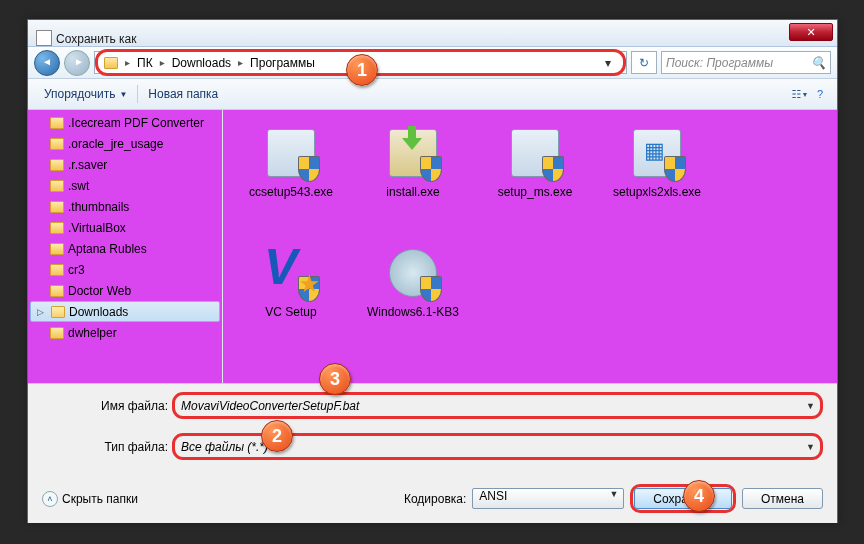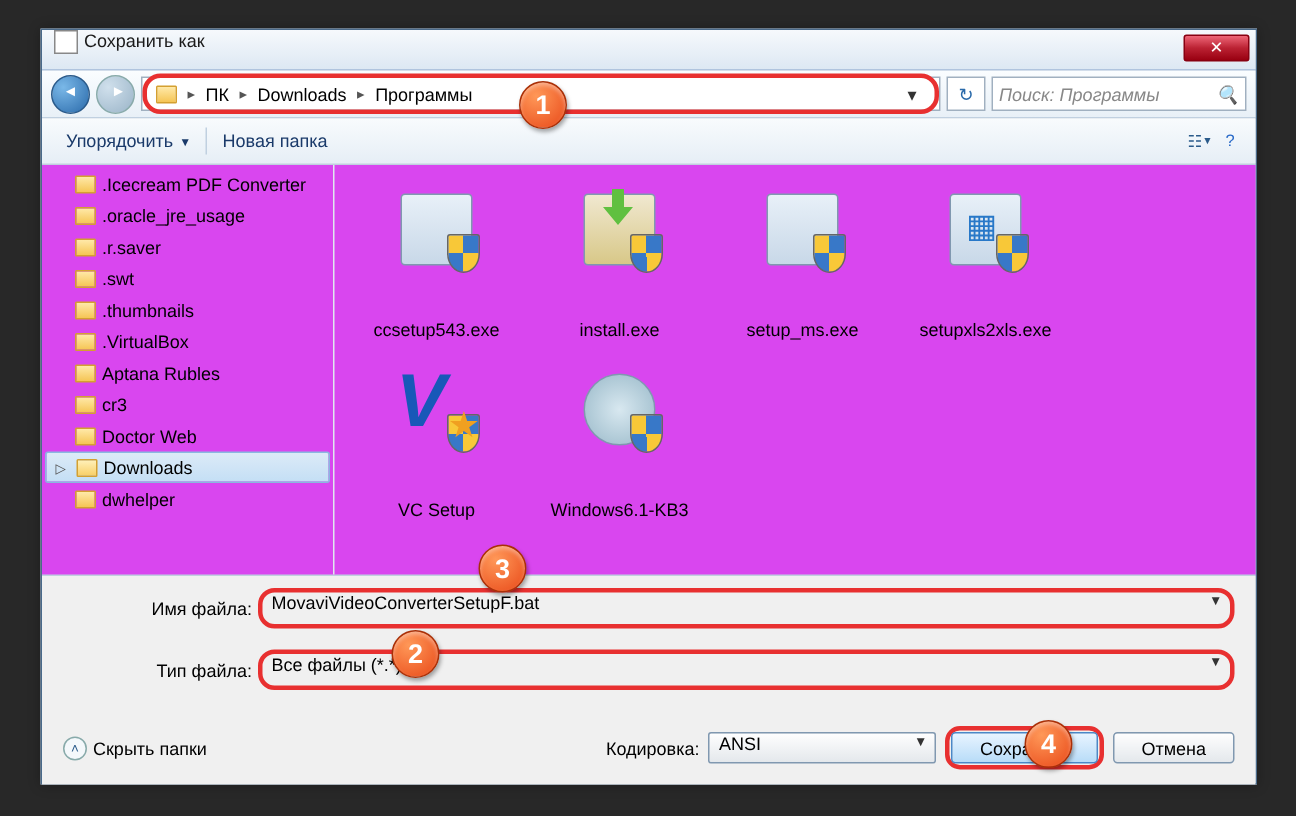--- a/index.html
+++ b/index.html
@@ -1,20 +1,20 @@
 <!DOCTYPE html>
 <html><head>
 <meta charset="utf-8">
 <style>
 * { box-sizing: border-box; margin: 0; padding: 0; font-family: 'Segoe UI', Tahoma, sans-serif; }
 body { background: #282828; width: 864px; height: 544px; position: relative; overflow: hidden; }
 
 .window { position: absolute; left: 27px; top: 19px; width: 811px; height: 504px; background: #f0f0f0; border: 1px solid #4a6a8a; box-shadow: 0 0 8px rgba(0,0,0,0.3); }
 
-.titlebar { height: 27px; background: linear-gradient(to bottom, #f6f9fc, #dde8f3); border-bottom: 1px solid #b0c4de; display: flex; align-items: flex-start; padding: 0 4px; position: relative; }
+.titlebar { height: 27px; background: linear-gradient(to bottom, #f6f9fc, #dde8f3); border-bottom: 1px solid #b0c4de; display: flex; align-items: flex-end; padding: 0 4px; position: relative; }
 .titlebar-icon { width: 16px; height: 16px; margin: 0 4px; background: #fff; border: 1px solid #888; }
 .titlebar-text { font-size: 12px; color: #1a1a1a; }
 .close-btn { position: absolute; right: 4px; top: 3px; width: 44px; height: 18px; background: linear-gradient(to bottom, #e67, #b23, #901); border-radius: 2px; color: #fff; font-size: 11px; text-align: center; line-height: 16px; border: 1px solid #801; cursor: pointer; }
 
 .navbar { height: 32px; background: linear-gradient(to bottom, #fafdff, #e8f0f7); border-bottom: 1px solid #c0d0e0; display: flex; align-items: center; padding: 3px 6px; gap: 4px; }
 .nav-back, .nav-fwd { width: 26px; height: 26px; border-radius: 50%; background: radial-gradient(circle at 30% 30%, #7ab8e8, #2a6aaa); border: 1px solid #2a5a8a; position: relative; }
 .nav-fwd { background: radial-gradient(circle at 30% 30%, #d0e0ec, #9ab4c8); border-color: #8aa; }
 .nav-back::after { content: '◄'; color: #fff; font-size: 10px; position: absolute; left: 7px; top: 5px; }
 .nav-fwd::after { content: '►'; color: #fff; font-size: 10px; position: absolute; left: 9px; top: 5px; }
 
@@ -39,40 +39,40 @@
 .body { display: flex; height: 274px; background: #d946ef; border-bottom: 1px solid #c0d0e0; }
 
 .tree { width: 195px; border-right: 1px solid #e0e8ef; overflow: hidden; font-size: 12px; padding-top: 2px; }
 .tree-item { display: flex; align-items: center; height: 21px; padding-left: 22px; gap: 4px; }
 .tree-item.selected { background: linear-gradient(to bottom, #dceaf7, #c4dff5); border: 1px solid #8ab8e0; border-radius: 2px; margin: 0 2px; padding-left: 20px; }
 .folder-icn { width: 14px; height: 12px; background: linear-gradient(to bottom, #ffe9a8, #f5c555); border-radius: 1px; border: 1px solid #d4a030; }
 .tree-item.selected .folder-icn { background: linear-gradient(to bottom, #fff0b8, #f8d068); }
 .tree-toggle { width: 10px; font-size: 9px; color: #555; margin-left: -14px; }
 
 .files { flex: 1; padding: 8px; display: flex; flex-wrap: wrap; align-content: flex-start; gap: 6px 2px; overflow: hidden; }
-.file-item { width: 120px; height: 114px; display: flex; flex-direction: column; align-items: center; justify-content: flex-start; padding-top: 6px; font-size: 12px; text-align: center; gap: 28px; }
+.file-item { width: 120px; height: 114px; display: flex; flex-direction: column; align-items: center; justify-content: flex-start; padding-top: 6px; font-size: 12px; text-align: center; }
 .file-icon { width: 58px; height: 58px; margin-bottom: 4px; position: relative; }
 .exe-base { width: 48px; height: 48px; position: absolute; left: 5px; top: 5px; background: linear-gradient(to bottom, #e8f0f8, #c8d8e8); border: 1px solid #8098b0; border-radius: 3px; }
 .shield { position: absolute; width: 22px; height: 26px; right: 0; bottom: 0; background: conic-gradient(#3878c8 0 25%, #f8c838 25% 50%, #3878c8 50% 75%, #f8c838 75%); border-radius: 2px 2px 50% 50%; border: 1px solid #666; }
 .file-label { line-height: 1.15; max-width: 110px; word-wrap: break-word; }
 
 .file-icon.install .exe-base { background: linear-gradient(to bottom, #f0e8d0, #d8c888); }
 .file-icon.install::after { content: ''; position: absolute; left: 18px; top: 2px; width: 20px; height: 24px; background: #60c040; clip-path: polygon(30% 0, 70% 0, 70% 50%, 100% 50%, 50% 100%, 0 50%, 30% 50%); }
 .file-icon.movavi .exe-base { background: linear-gradient(135deg, #ff8838 0 50%, #2858a8 50%); }
 .file-icon.movavi::before { content: '♪'; position: absolute; right: 8px; top: 8px; color: #f8d838; font-size: 22px; }
 .file-icon.vc .exe-base { background: transparent; border: none; }
 .file-icon.vc::before { content: 'V'; font-size: 50px; font-weight: 900; color: #1858b8; position: absolute; left: 2px; top: -6px; font-style: italic; }
 .file-icon.vc::after { content: '★'; position: absolute; right: 0; bottom: 4px; font-size: 24px; color: #f0a020; }
 .file-icon.kb .exe-base { background: radial-gradient(circle, #d8e8f0, #98b8c8); border-radius: 50%; }
 .file-icon.xls::after { content: '▦'; position: absolute; left: 16px; top: 14px; font-size: 22px; color: #2878c8; }
 
 .bottom { padding: 8px 14px 10px 14px; background: #f0f0f0; }
 .field-row { display: flex; align-items: center; margin-bottom: 14px; }
 .field-label { width: 130px; text-align: right; font-size: 12px; padding-right: 4px; }
-.field-input { flex: 1; height: 21px; background: #fff; border: 1px solid #a0b0c0; font-size: 12px; padding: 0 6px; display: flex; position: relative; }
+.field-input { flex: 1; height: 21px; background: #fff; border: 1px solid #a0b0c0; font-size: 12px; padding: 0 6px; display: flex; align-items: center; position: relative; font-style: italic; }
 .field-outline { border: 3px solid #e83030; border-radius: 11px; flex: 1; display: flex; height: 27px; align-items: center; }
 .field-outline .field-input { border: none; background: transparent; }
 .combo-drop { position: absolute; right: 5px; font-size: 9px; color: #333; }
 
 .footer { display: flex; align-items: center; padding-top: 10px; gap: 6px; }
 .hide-folders { font-size: 12px; display: flex; align-items: center; gap: 4px; }
 .hide-arrow { width: 16px; height: 16px; border: 1px solid #8aa; border-radius: 50%; display: flex; align-items: center; justify-content: center; font-size: 9px; color: #2a5a8a; background: #f4f8fb; }
 .spacer { flex: 1; }
 .enc-label { font-size: 12px; }
 .enc-combo { width: 152px; height: 21px; background: linear-gradient(to bottom, #fefefe, #e4e8ec); border: 1px solid #8098b0; font-size: 12px; padding: 0 6px; display: flex; position: relative; border-radius: 2px; }

